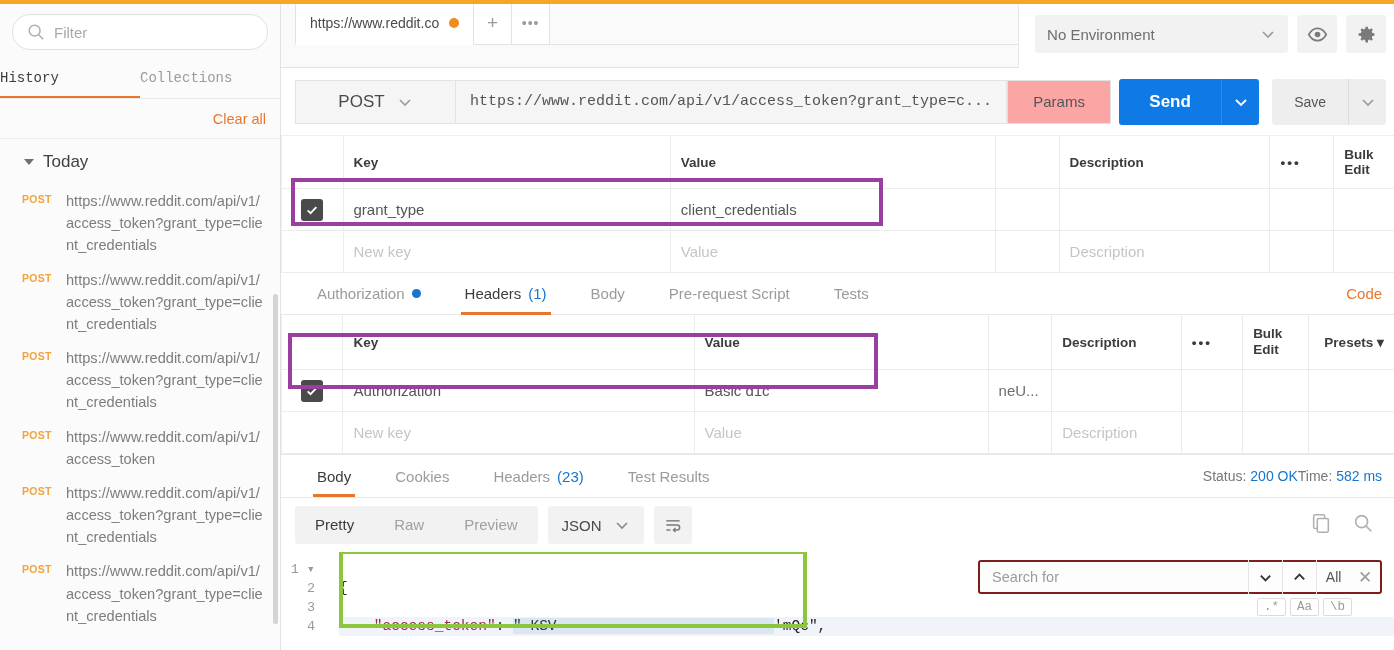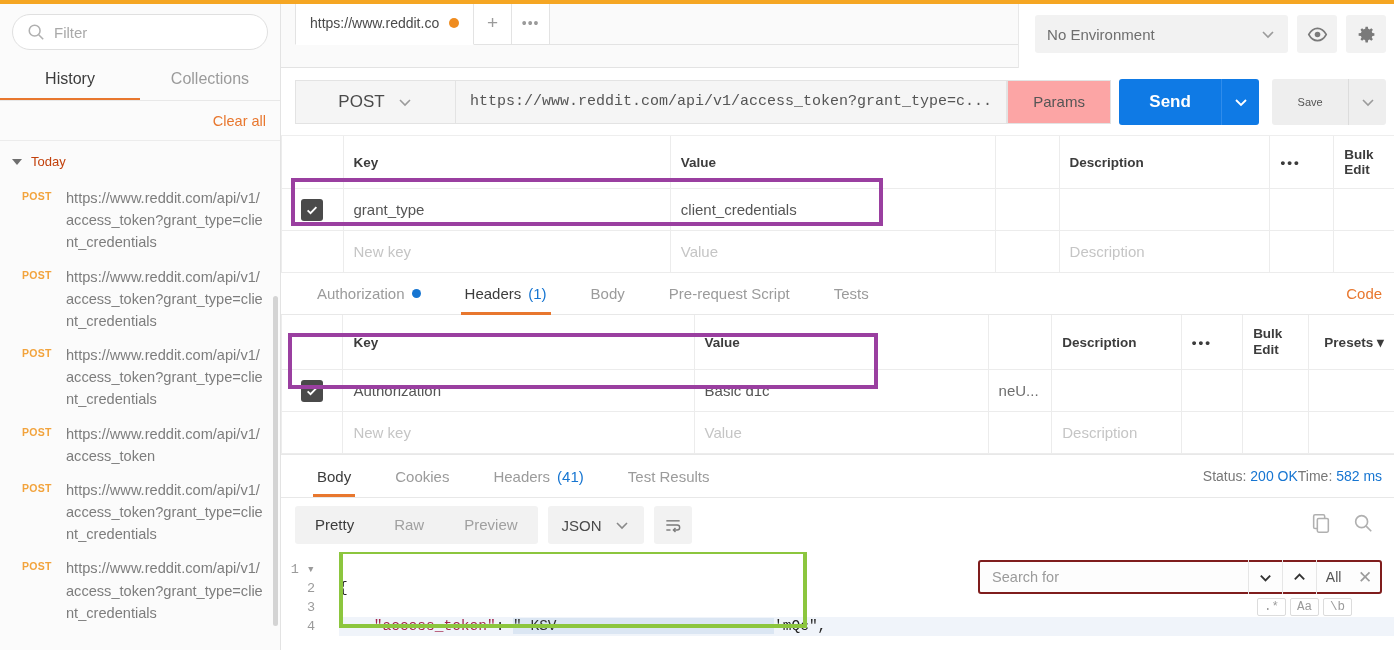--- a/index.html
+++ b/index.html
@@ -30,43 +30,43 @@
   }
   .filter-box .ico { width: 18px; height: 18px; margin-right: 9px; flex: none; }
   .filter-input {
     border: none; outline: none; background: transparent; flex: 1;
     font-family: "Liberation Sans", sans-serif; font-size: 15px; color: #555;
   }
   .filter-input::placeholder { color: #a9a9a9; }
 
   .side-tabs { display: flex; position: relative; }
   .side-tab {
-    flex: 1; text-align: center; padding: 14px 0 13px 0;
-    font-size: 16px; color: #9b9b9b; cursor: pointer; position: relative;
+    flex: 1; text-align: left; padding: 14px 0 13px 0;
+    font-size: 14px; color: #9b9b9b; cursor: pointer; position: relative; font-family: Liberation Mono, monospace;
   }
   .side-tab.active { color: #3c3c3c; }
   .side-tab.active::after {
     content: ""; position: absolute; left: 0; right: 0; bottom: 0;
     height: 3px; background: #e8772e;
   }
   .side-tabs::after {
     content: ""; position: absolute; left: 0; right: 0; bottom: 0;
     height: 1px; background: #e8e8e8;
   }
 
   .clear-row {
     height: 40px; display: flex; align-items: center; justify-content: flex-end;
     padding-right: 14px; border-bottom: 1px solid #ececec;
   }
   .clear-all { color: #e8772e; font-size: 14.5px; cursor: pointer; }
 
   .hist-scroll { flex: 1; overflow: hidden; position: relative; }
   .today-row {
     display: flex; align-items: center; gap: 9px;
-    padding: 13px 0 12px 12px; font-size: 13px; color: #c2410c;
+    padding: 13px 0 12px 24px; font-size: 17px; color: #404040;
   }
   .caret-dn {
     width: 0; height: 0; border-left: 5px solid transparent;
     border-right: 5px solid transparent; border-top: 6px solid #6f6f6f;
   }
   .hist-item {
     display: flex; gap: 10px; padding: 6px 14px 6px 22px; cursor: pointer;
   }
   .hist-method {
     color: #f2a33c; font-size: 10.5px; font-weight: bold; letter-spacing: .3px;
@@ -141,21 +141,21 @@
   }
   .send-caret {
     width: 38px; height: 46px; background: #0f7ae5; border-left: 1px solid #2f8ceb;
     display: flex; align-items: center; justify-content: center;
     border-radius: 0 3px 3px 0; cursor: pointer;
   }
   .save-wrap { display: flex; margin-left: 13px; }
   .save-btn {
     width: 76px; height: 46px; background: #eeeeee; color: #555;
     display: flex; align-items: center; justify-content: center;
-    font-size: 11px; border-radius: 3px 0 0 3px; cursor: pointer;
+    font-size: 14px; border-radius: 3px 0 0 3px; cursor: pointer;
   }
   .save-caret {
     width: 38px; height: 46px; background: #eeeeee; border-left: 1px solid #dcdcdc;
     display: flex; align-items: center; justify-content: center;
     border-radius: 0 3px 3px 0; cursor: pointer;
   }
 
   
   .tbl { width: 100%; border-collapse: collapse; table-layout: fixed; }
   .tbl th {
@@ -504,21 +504,21 @@
       </tr>
     </tbody>
       </table>
     <div class="ring" style="left:7px; top:333px; width:590px; height:56px;"></div>
 
     <div class="resp-tabs">
       <div class="rt active">Body</div>
       <div class="rt">Cookies</div>
       <div class="rt">
         <span>Headers</span>
-        <span class="cnt">(41)</span>
+        <span class="cnt">(23)</span>
       </div>
       <div class="rt">Test Results</div>
       <div class="status-area">
         <span>
           <span>Status:</span>
           <span class="stat-val">200 OK</span>
         </span>
         <span>
           <span>Time:</span>
           <span class="stat-val">582 ms</span>

